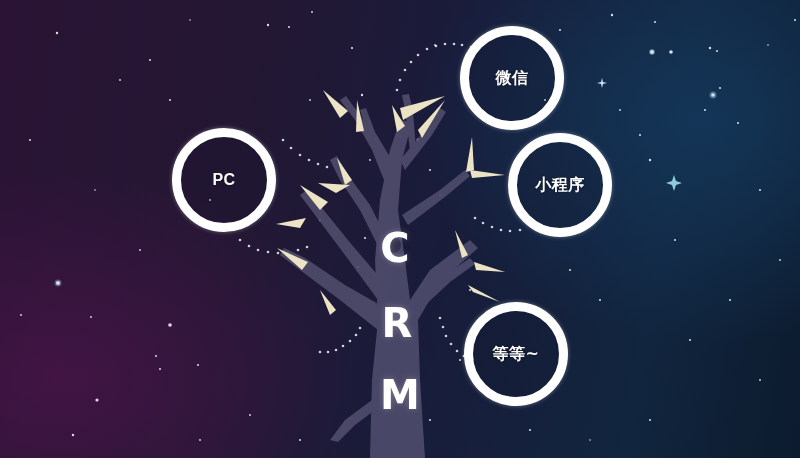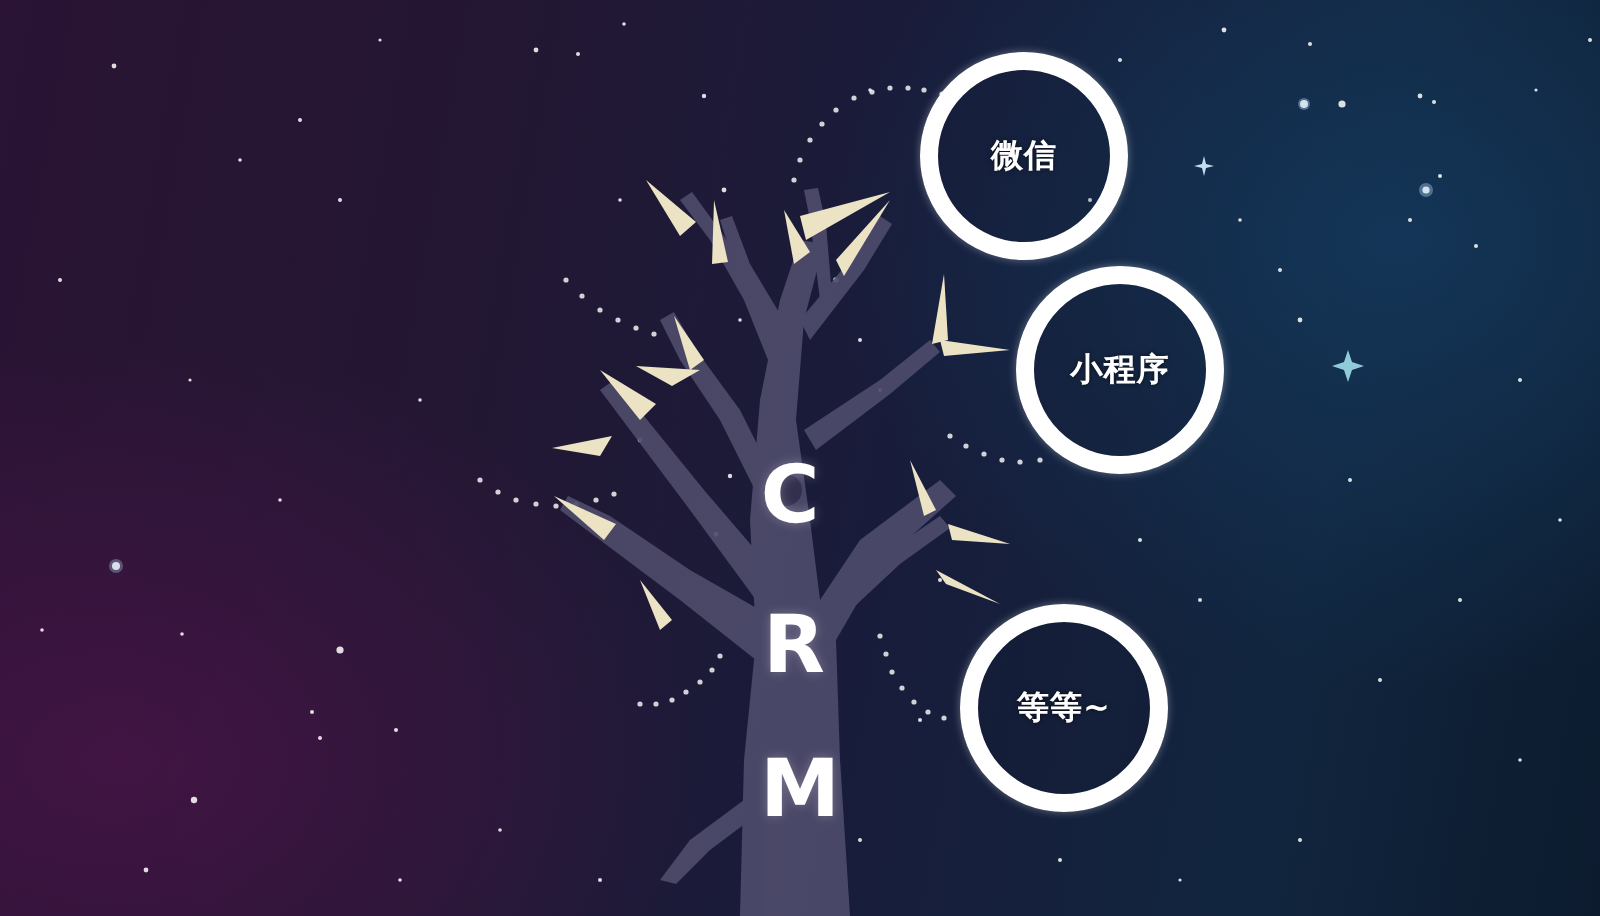--- a/index.html
+++ b/index.html
@@ -206,23 +206,26 @@
       <polygon points="320,290 330,315 336,310"></polygon>
     </g>
 
     <circle cx="393" cy="245" r="8" fill="#2e2b4a" opacity="0.8"></circle>
   </svg>
 
   <div class="crm-letter" style="left:395px; top:225px;">C</div>
   <div class="crm-letter" style="left:397px; top:300px;">R</div>
   <div class="crm-letter" style="left:400px; top:372px;">M</div>
 
+  <div class="node" style="left:172px; top:128px; width:104px; height:104px;">
+    <span class="node-label">PC</span>
+  </div>
   <div class="node" style="left:460px; top:26px; width:104px; height:104px;">
     <span class="node-label cjk">微信</span>
   </div>
   <div class="node" style="left:508px; top:133px; width:104px; height:104px;text-align:right;">
     <span class="node-label cjk">小程序</span>
   </div>
-  <div class="node" style="left:480px; top:302px; width:104px; height:104px;">
+  <div class="node" style="left:464px; top:302px; width:104px; height:104px;">
     <span class="node-label cjk">等等~</span>
   </div>
 
 </div>
 
 </body></html>

